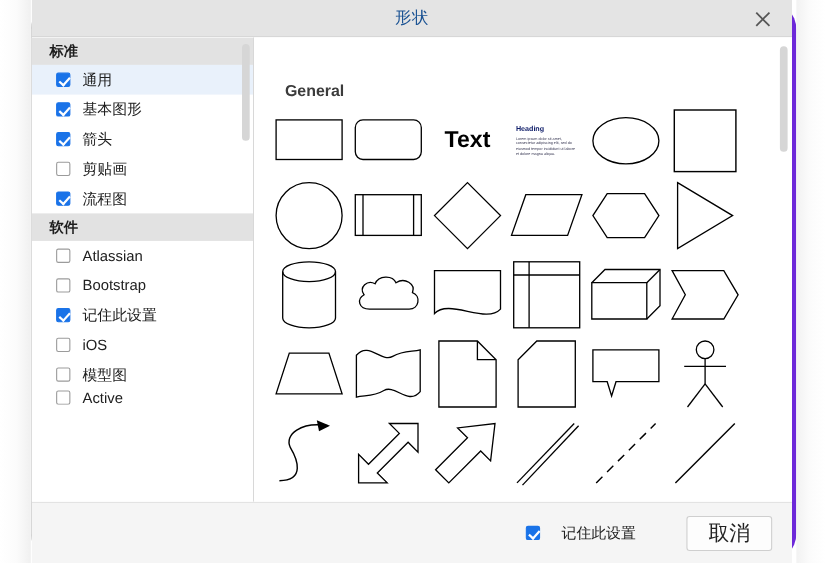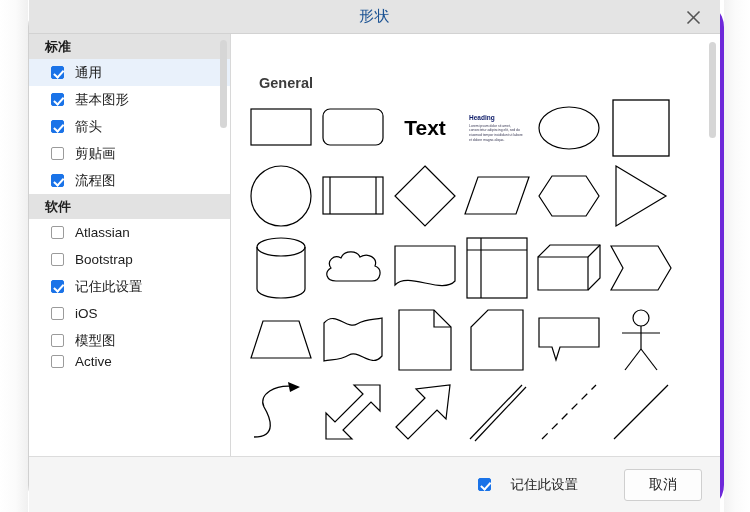--- a/index.html
+++ b/index.html
@@ -133,21 +133,21 @@
     display:flex; align-items:center; justify-content:flex-end;
     padding-right:18px; gap:28px;
   }
   .remember {
     display:flex; align-items:center; gap:9px; margin-right:18px;
     font-size:13.5px; color:#222; cursor:pointer;
   }
   .btn {
     height:32px; min-width:78px; padding:0 14px;
     display:flex; align-items:center; justify-content:center;
-    font-size:14px; border-radius:3px; cursor:pointer;
+    font-size:19px; border-radius:3px; cursor:pointer;
   }
   .btn.secondary { background:#fdfdfd; border:1px solid #cfcfcf; color:#222; }
   .btn.primary { background:#4a90e8; border:1px solid #4a90e8; color:#fff; }
 </style>
 </head>
 <body>
 
 <div id="root">
 
   <div class="left-shade"></div>

